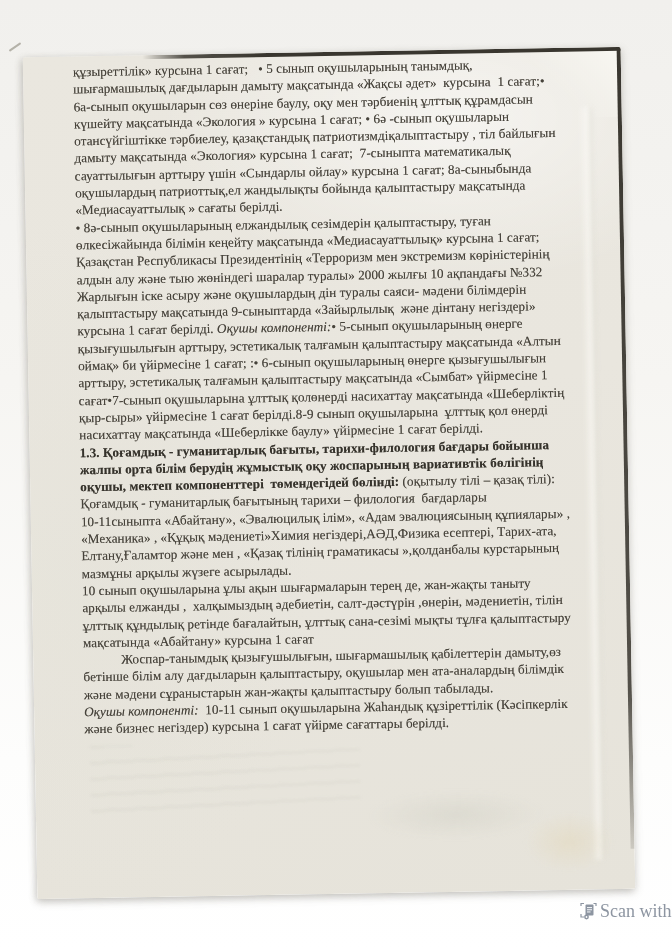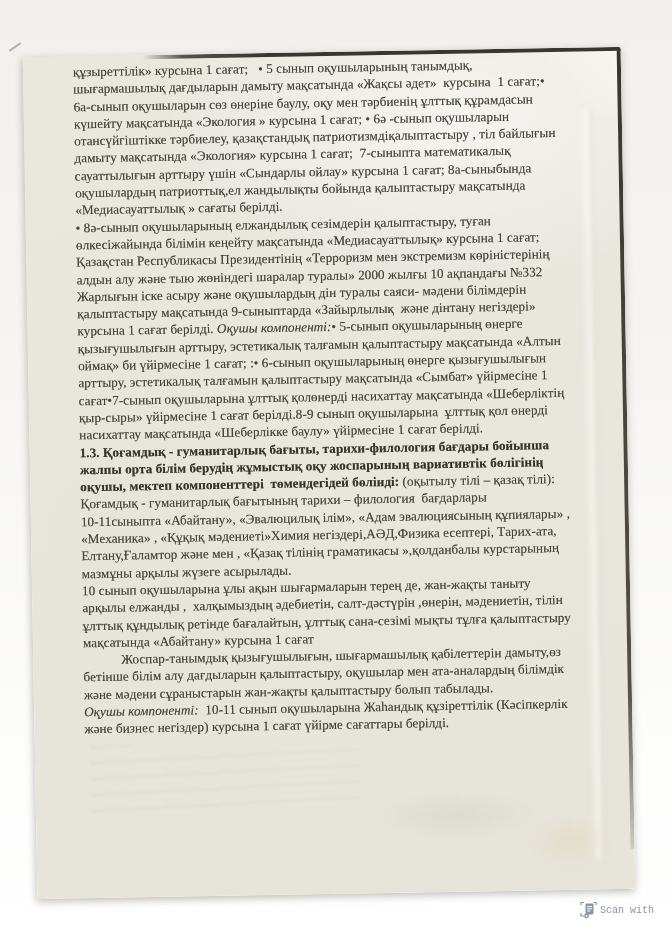--- a/index.html
+++ b/index.html
@@ -79,22 +79,22 @@
     text-shadow:0 0 0.5px rgba(70,66,58,0.55);
   }
   .line{white-space:pre;}
   .line.indent{padding-left:38px;}
   .bold{font-weight:bold;color:var(--ink-bold);}
   .italic{font-style:italic;}
   .scan-watermark{
     position:absolute;left:580px;top:901px;
     display:flex;align-items:center;gap:3px;
     color:var(--watermark);
-    font-family:Liberation Mono, monospace;
-    font-size:10px;
+    font-family:Liberation Serif, serif;
+    font-size:18px;
   }
   .scan-icon{display:inline-block;width:17px;height:19px;}
 </style>
 </head>
 <body>
 
 <div class="screen">
 
   <div class="pencil-mark"></div>
 

